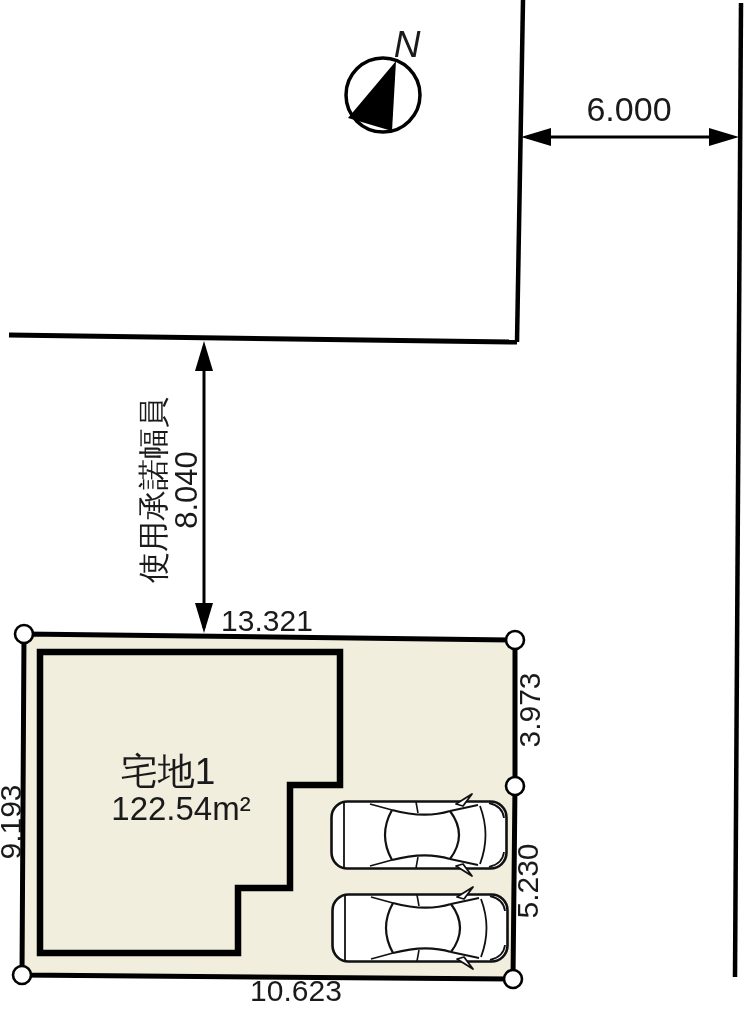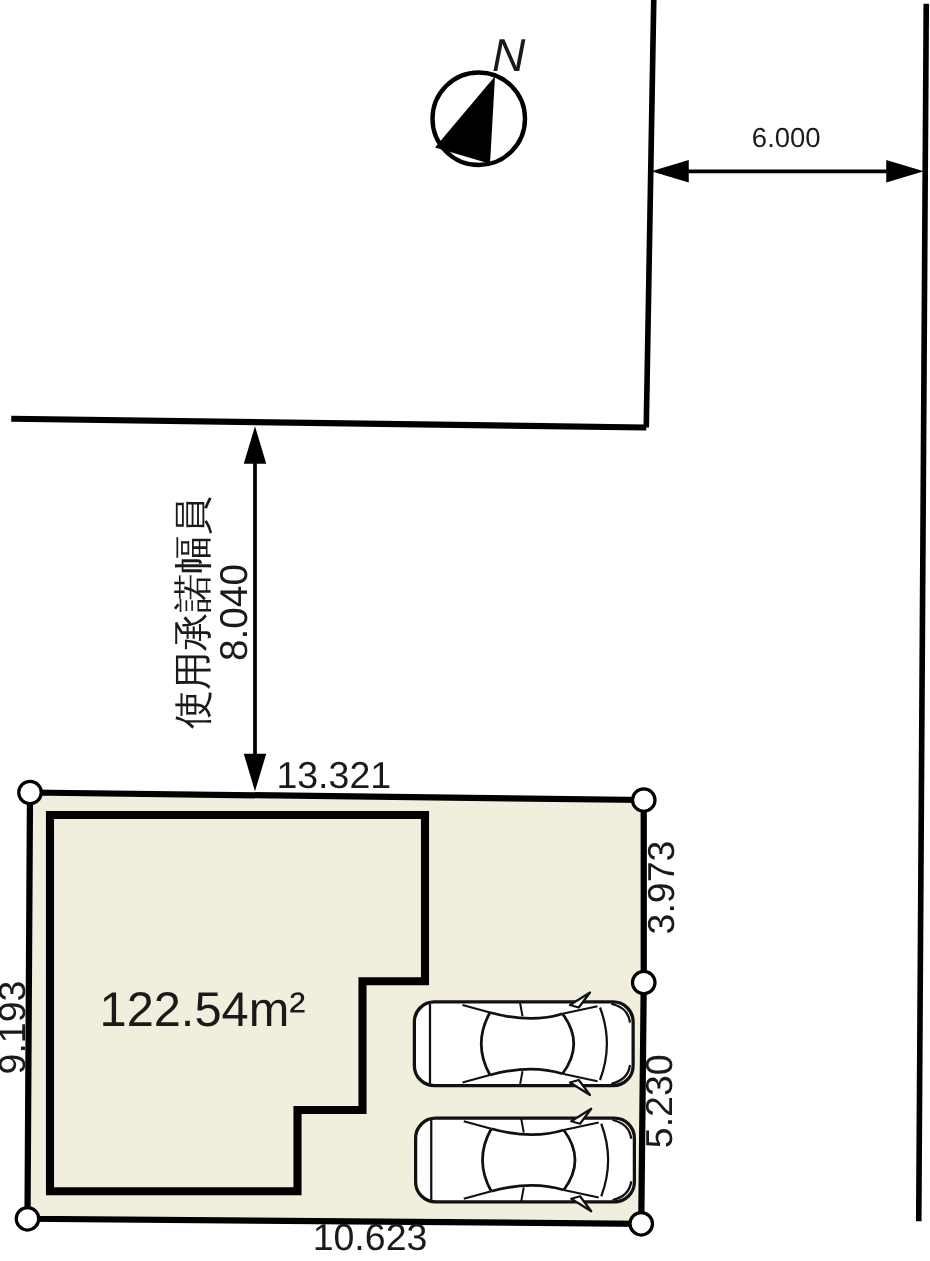--- a/index.html
+++ b/index.html
@@ -14,40 +14,40 @@
   .plan-svg{position:absolute;left:0;top:0;}
   .label{
     position:absolute;
     white-space:nowrap;
     transform:translate(-50%,-50%);
     color:#1a1a1a;
     line-height:1.05;
   }
   .label.rot{transform:translate(-50%,-50%) rotate(-90deg);}
   .dim{font-size:30px;}
-  .dim-road{font-size:22px;left:629px;top:110px;text-align:right;}
+  .dim-road{font-size:34px;left:629px;top:110px;text-align:right;}
   .dim-top{left:267px;top:621px;}
   .dim-bottom{left:296px;top:991px;}
   .dim-left{left:11px;top:822px;}
   .dim-right-upper{left:530px;top:710px;}
   .dim-right-lower{left:528px;top:881px;}
   .easement{
     left:171px;top:490px;
     text-align:center;
     font-size:31px;
     transform:translate(-50%,-50%) rotate(-90deg);
   }
   .north-n{
     left:407px;top:45px;
     font-size:37px;
     font-style:italic;
     font-weight:500;
   }
   .lot-name{left:168px;top:772px;font-size:37px;}
-  .lot-area{left:162px;top:809px;font-size:39px;}
+  .lot-area{left:181px;top:809px;font-size:33px;}
 </style>
 </head>
 <body>
 
 <div class="canvas">
 
   <svg class="plan-svg" width="744" height="1009" viewBox="0 0 744 1009">
     <defs>
       <g id="car">
         <rect x="1.5" y="1.5" width="175" height="67" rx="16" fill="#ffffff" stroke="#111" stroke-width="2.6"></rect>
@@ -110,15 +110,16 @@
     <div>使用承諾幅員</div>
     <div>8.040</div>
   </div>
 
   <div class="label dim dim-top">13.321</div>
   <div class="label dim dim-bottom">10.623</div>
   <div class="label dim rot dim-left">9.193</div>
   <div class="label dim rot dim-right-upper">3.973</div>
   <div class="label dim rot dim-right-lower">5.230</div>
 
+  <div class="label lot-name">宅地1</div>
   <div class="label lot-area">122.54m²</div>
 
 </div>
 
 </body></html>

